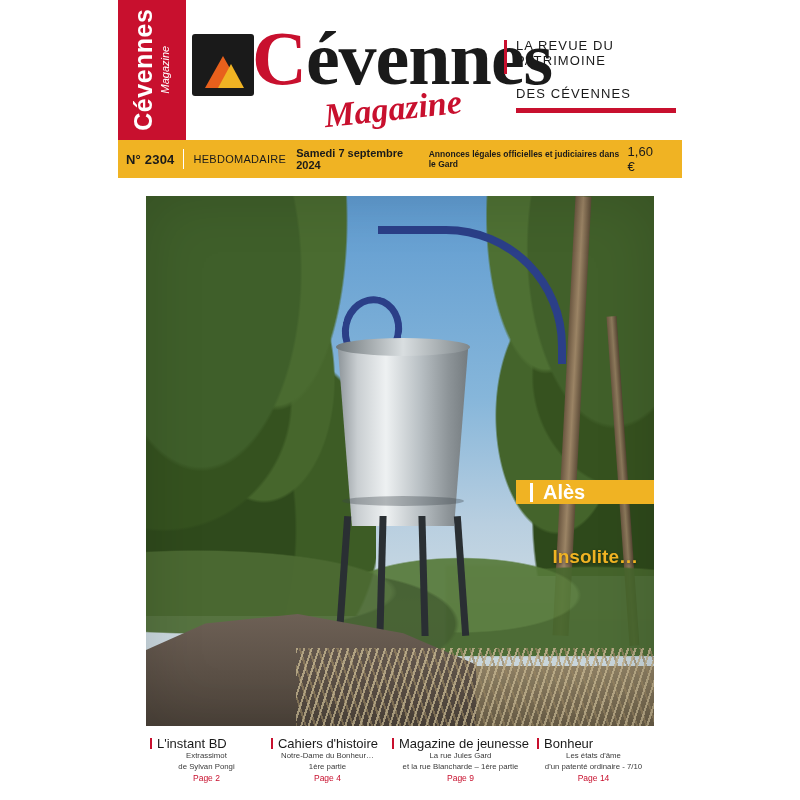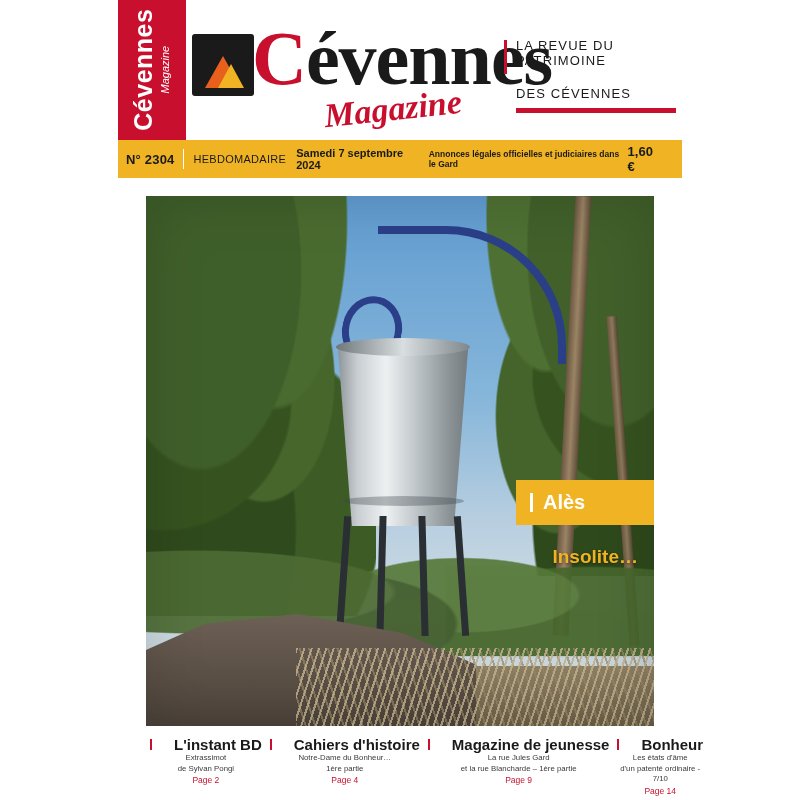--- a/index.html
+++ b/index.html
@@ -186,21 +186,21 @@
   }
   .ib-legal {
     padding-left: 12px;
     font-size: 8.5px;
     font-weight: bold;
   }
   .ib-price {
     margin-left: auto;
     padding-right: 22px;
     font-size: 13px;
-    font-weight: bold;
+    font-weight: normal;
   }
 
   
   .photo {
     position: absolute;
     left: 146px;
     top: 196px;
     width: 508px;
     height: 530px;
     overflow: hidden;
@@ -377,21 +377,21 @@
     inset: 0;
     box-shadow: inset 0 0 60px rgba(0,0,0,.15);
   }
 
   
   .label-ales {
     position: absolute;
     left: 370px;
     top: 284px;
     width: 138px;
-    height: 45px;
+    height: 24px;
     background: #f0b323;
     display: flex;
     align-items: center;
     color: #ffffff;
     font-size: 20px;
     font-weight: bold;
   }
   .label-ales .bar {
     width: 3px;
     height: 19px;
@@ -429,25 +429,24 @@
     justify-content: flex-start;
     gap: 5px;
   }
   .teaser-head .tbar {
     width: 2px;
     height: 11px;
     background: #c8102e;
     flex: none;
   }
   .teaser-title {
-    font-size: 15px;
-    font-weight: bold;
+    font-size: 13px;
+    font-weight: normal;
     color: #1a1a1a;
     white-space: nowrap;
-    margin-left: 17px;
   }
   .teaser-l1, .teaser-l2 {
     font-size: 7.8px;
     color: #3a3a3a;
     line-height: 1.35;
   }
   .teaser-page {
     font-size: 8.5px;
     font-weight: normal;
     color: #c8102e;

